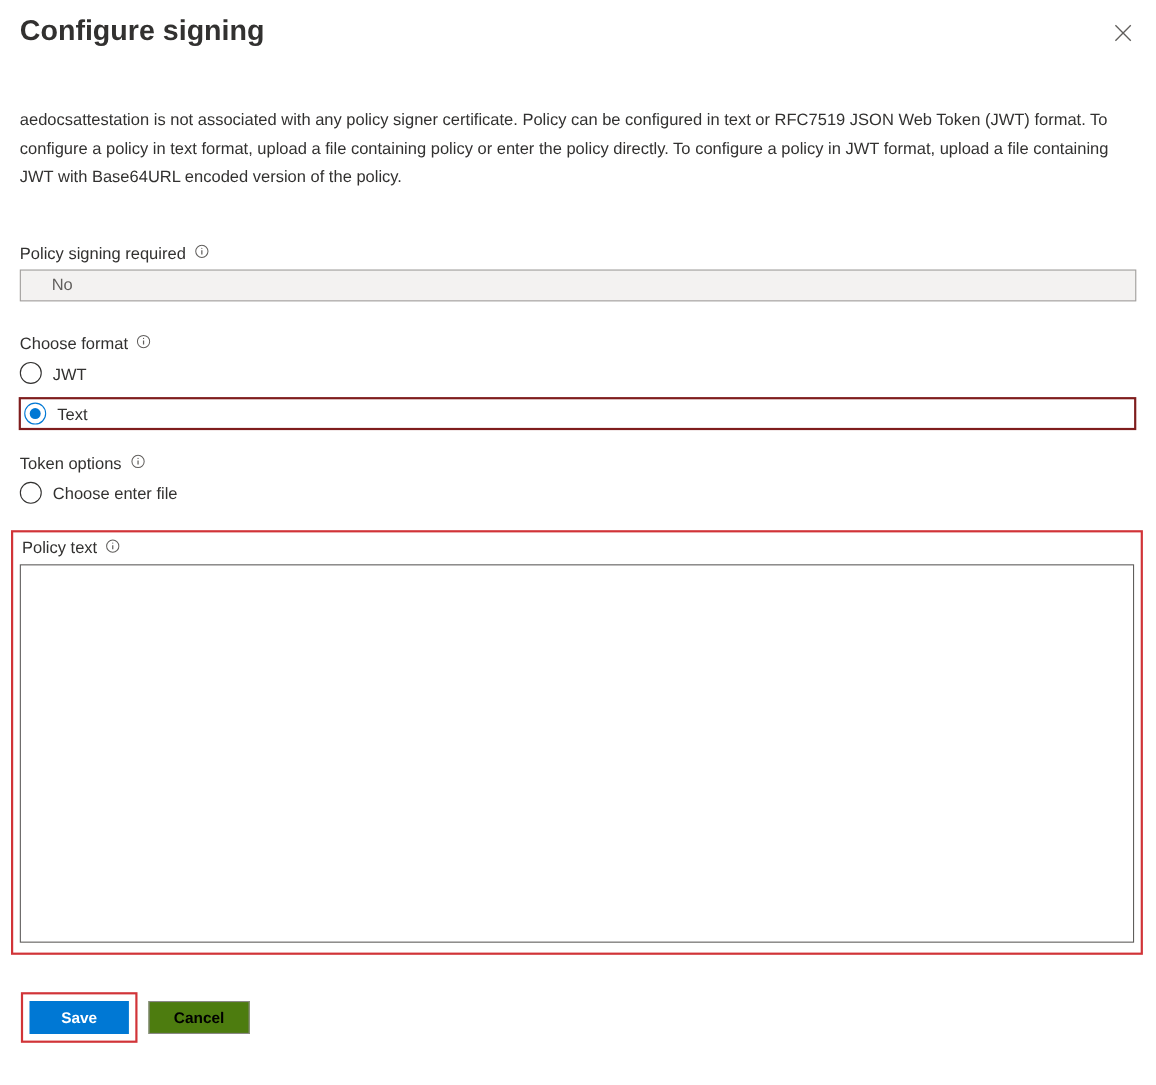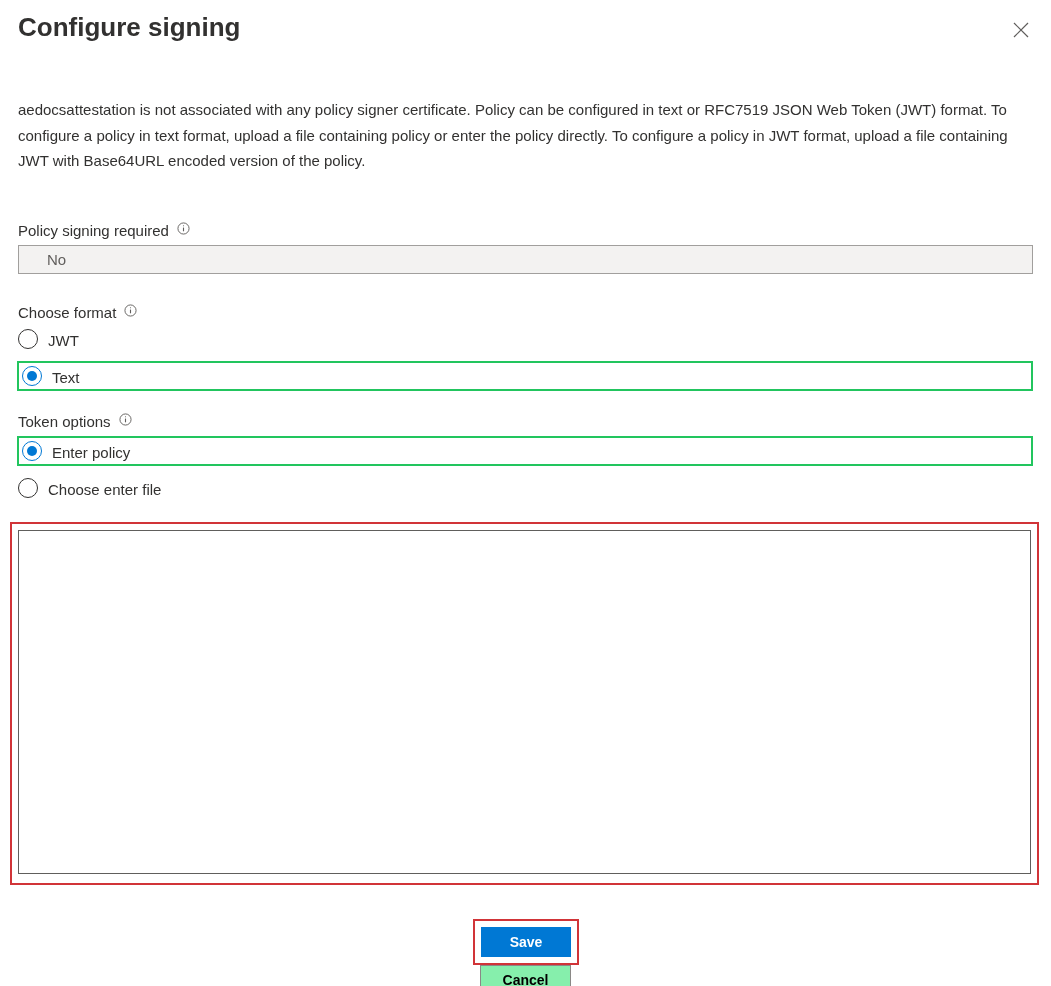--- a/index.html
+++ b/index.html
@@ -115,21 +115,21 @@
       width: 10px;
       height: 10px;
       border-radius: 50%;
       background: #0078d4;
     }
     .radio-label {
       font-size: 15px;
       color: #323130;
     }
     .highlight-box {
-      border: 2px solid #22c55e;
+      border: 2px solid #7f1d1d;
       display: inline-flex;
       padding: 1px 6px 1px 0px;
       margin-left: -1px;
     }
     .textarea-field {
       width: 100%;
       min-height: 344px;
       border: 1px solid #605e5c;
       font-family: inherit;
       font-size: 14px;
@@ -142,30 +142,30 @@
       margin-bottom: 34px;
       margin-left: -8px;
       margin-right: -6px;
     }
     .policy-text-section .field-label-row {
       margin-bottom: 6px;
       padding-left: 2px;
     }
     .button-row {
       display: flex;
+      gap: 10px;
       align-items: center;
-      flex-direction: column;
     }
     .btn {
       padding: 6px 22px;
       font-size: 14px;
       font-family: inherit;
       font-weight: 600;
       border: 1px solid #8a8886;
-      background: #86efac;
+      background: #4d7c0f;
       cursor: pointer;
       min-width: 90px;
       text-align: center;
     }
     .btn-primary {
       background: #0078d4;
       color: #ffffff;
       border: 1px solid #0078d4;
     }
     .save-highlight {
@@ -240,34 +240,38 @@
     <span class="field-label">Token options</span>
     <span class="info-icon">
       <svg viewBox="0 0 14 14">
           <circle cx="7" cy="7" r="6"></circle>
           <line x1="7" y1="6" x2="7" y2="10" stroke-width="1.2"></line>
           <circle cx="7" cy="4" r="0.6" fill="#605e5c" stroke="none"></circle>
         </svg>
     </span>
   </div>
   <div class="radio-group">
-    <div class="highlight-box">
-      <div class="radio-option" style="padding-left:3px;">
-        <span class="radio-circle selected"></span>
-        <span class="radio-label">Enter policy</span>
-      </div>
-    </div>
     <div class="radio-option">
       <span class="radio-circle"></span>
       <span class="radio-label">Choose enter file</span>
     </div>
   </div>
 </div>
 
 <div class="policy-text-section">
+  <div class="field-label-row">
+    <span class="field-label">Policy text</span>
+    <span class="info-icon">
+      <svg viewBox="0 0 14 14">
+          <circle cx="7" cy="7" r="6"></circle>
+          <line x1="7" y1="6" x2="7" y2="10" stroke-width="1.2"></line>
+          <circle cx="7" cy="4" r="0.6" fill="#605e5c" stroke="none"></circle>
+        </svg>
+    </span>
+  </div>
   <textarea class="textarea-field" style=""></textarea>
 </div>
 
 <div class="button-row">
   <div class="save-highlight">
     <button class="btn btn-primary">Save</button>
   </div>
   <button class="btn">Cancel</button>
 </div>
 

